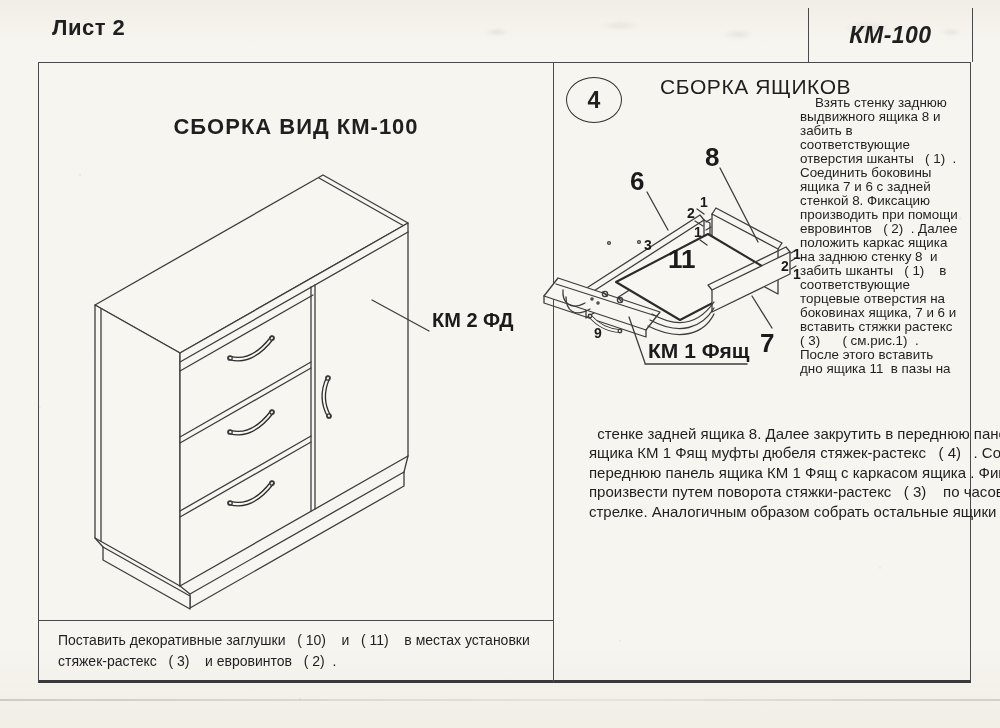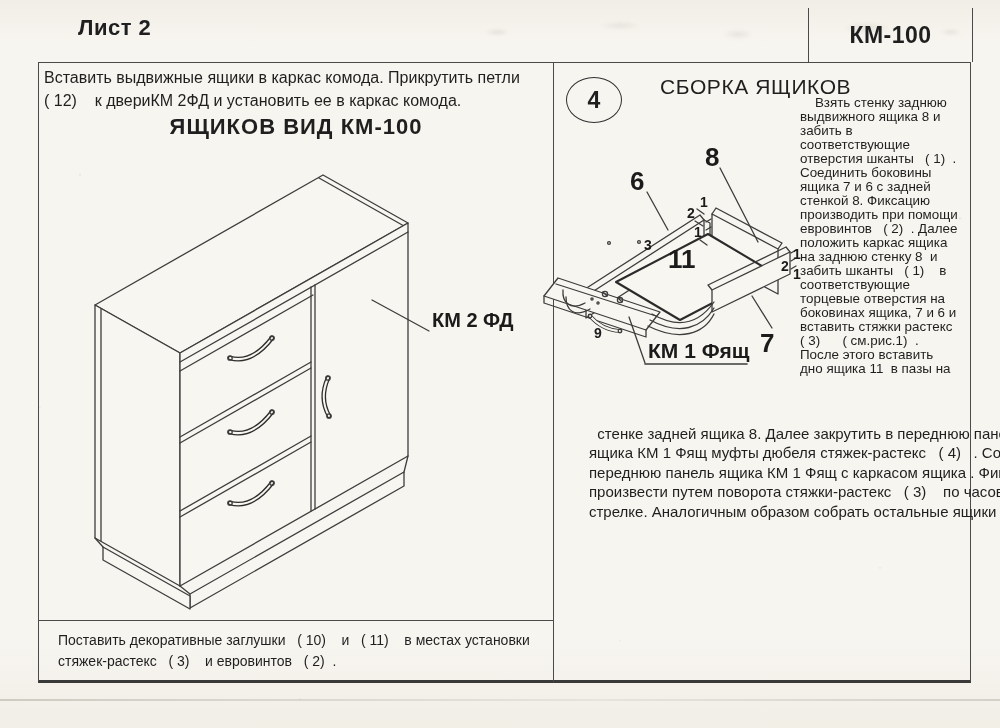--- a/index.html
+++ b/index.html
@@ -40,34 +40,32 @@
   <div class="abs noise" style="left:0;top:0;width:1000px;height:728px;
               background:
                 radial-gradient(2px 2px at 8% 24%, rgba(100,95,85,.25), transparent 70%),
                 radial-gradient(2px 2px at 4% 56%, rgba(100,95,85,.2), transparent 70%),
                 radial-gradient(3px 3px at 96% 30%, rgba(100,95,85,.18), transparent 70%),
                 radial-gradient(2px 2px at 62% 88%, rgba(100,95,85,.2), transparent 70%),
                 radial-gradient(2px 2px at 30% 96%, rgba(100,95,85,.2), transparent 70%),
                 radial-gradient(3px 2px at 88% 78%, rgba(100,95,85,.16), transparent 70%);"></div>
   <div class="abs" style="left:0;top:699px;width:1000px;height:2px;background:linear-gradient(90deg,rgba(140,135,125,.35),rgba(140,135,125,.12) 60%,rgba(140,135,125,.3));"></div>
 
-  <div class="abs" style="left:52px;top:15px;font-size:22px;font-weight:bold;letter-spacing:.5px;margin-left:26px;">Лист 2</div>
+  <div class="abs" style="left:52px;top:15px;font-size:22px;font-weight:bold;letter-spacing:.5px;">Лист 2</div>
 
   <div class="abs" style="left:808px;top:8px;width:163px;height:54px;border-left:1.6px solid #4a4a4a;border-right:1.6px solid #4a4a4a;display:flex;align-items:center;justify-content:center;">
-    <span style="font-size:23px;font-weight:bold;letter-spacing:.5px;">КМ-100</span>
+    <span style="font-size:23px;font-weight:bold;letter-spacing:.5px;font-style:italic;">КМ-100</span>
   </div>
 
   <div class="abs frame" style="left:38px;top:62px;width:931px;height:617px;"></div>
   <div class="abs" style="left:553px;top:62px;width:0;height:620px;border-left:1.6px solid #4a4a4a;"></div>
   <div class="abs" style="left:38px;top:620px;width:516px;height:0;border-top:1.6px solid #4a4a4a;"></div>
 
-  <div class="abs pre" style="left:44px;top:67px;font-size:16px;line-height:22.5px;">Вставить выдвижные ящики в каркас комода. Прикрутить петли
-( 12)    к двериКМ 2ФД и установить ее в каркас комода.</div>
-
-  <div class="abs" style="left:38px;top:114px;width:516px;text-align:center;font-size:22px;font-weight:bold;letter-spacing:1px;">ЯЩИКОВ ВИД КМ-100</div>
+
+  <div class="abs" style="left:38px;top:114px;width:516px;text-align:center;font-size:22px;font-weight:bold;letter-spacing:1px;">СБОРКА ВИД КМ-100</div>
 
   <div class="abs pre" style="left:58px;top:630px;font-size:14px;line-height:21px;">Поставить декоративные заглушки   ( 10)    и   ( 11)    в местах установки
 стяжек-растекс   ( 3)    и евровинтов   ( 2)  .</div>
 
   <div class="abs" style="left:566px;top:77px;width:54px;height:44px;border:1.7px solid #2f2f2f;border-radius:50%;display:flex;align-items:center;justify-content:center;">
     <span style="font-size:23px;font-weight:bold;">4</span>
   </div>
   <div class="abs" style="left:660px;top:75px;font-size:21px;letter-spacing:.6px;">СБОРКА ЯЩИКОВ</div>
 
   <div class="abs pre" style="left:800px;top:96px;font-size:13.4px;line-height:14px;">    Взять стенку заднюю

